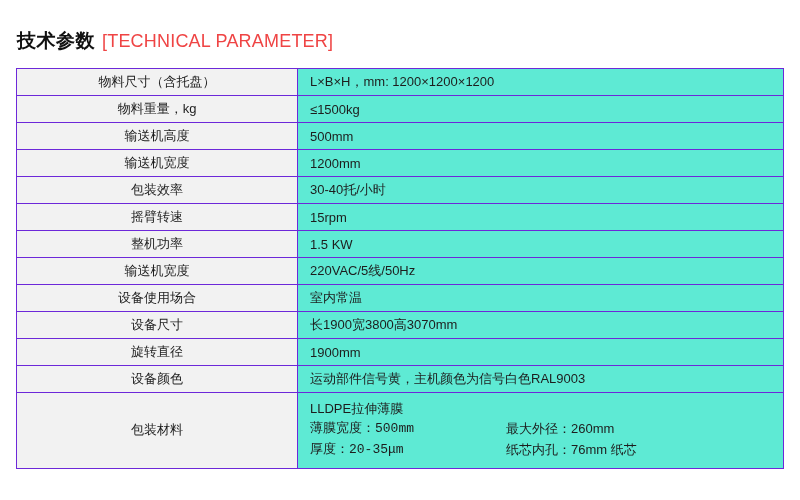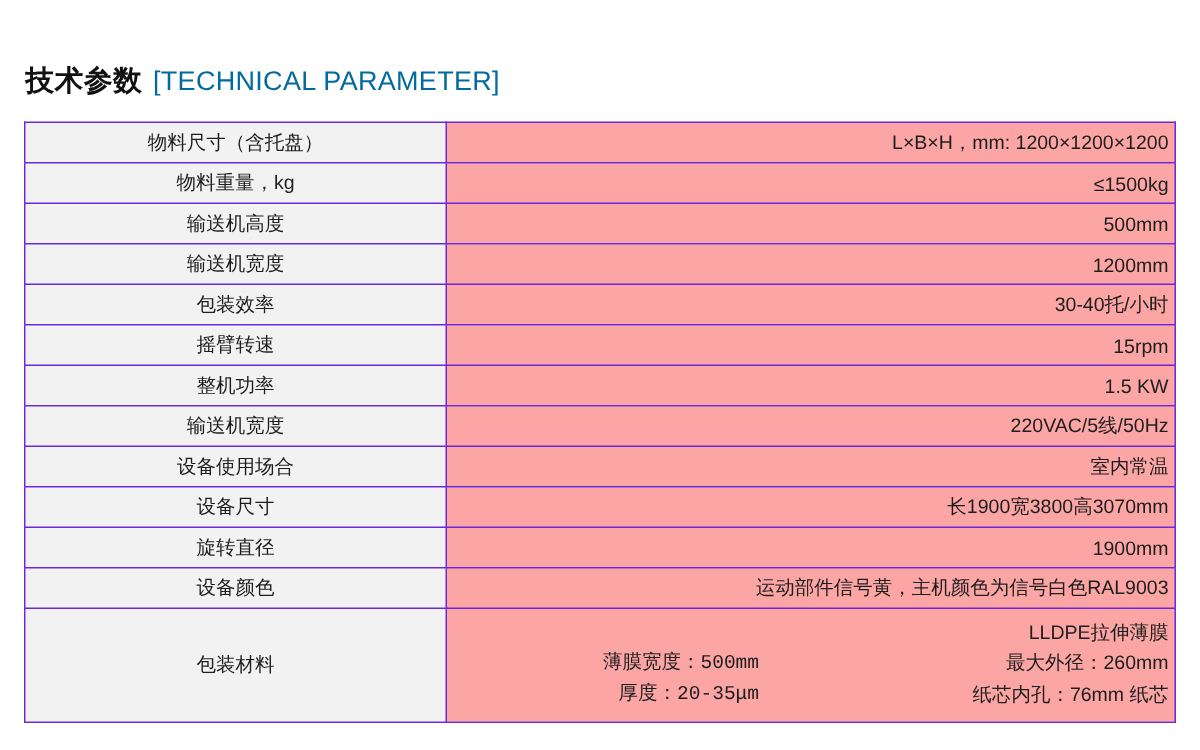--- a/index.html
+++ b/index.html
@@ -12,39 +12,39 @@
     background: #ffffff;
     font-family: "Liberation Sans", sans-serif;
     color: #1a1a1a;
     overflow: hidden;
   }
   .page {
     position: relative;
     width: 662px;
     height: 500px;
     box-sizing: border-box;
-    padding: 41px 16px 0 16px;
+    padding: 28px 16px 0 16px;
   }
   .title-row {
     display: flex;
     align-items: baseline;
     gap: 7px;
     padding-left: 1px;
     margin-bottom: 14px;
   }
   .title-cn {
     font-size: 19px;
     font-weight: bold;
     letter-spacing: 0.5px;
     color: #111;
   }
   .title-en {
     font-size: 18px;
     font-weight: 400;
-    color: #0369a1;
+    color: #ef4444;
     letter-spacing: 0.2px;
   }
   table.spec {
     border-collapse: collapse;
     width: 768px;
     table-layout: fixed;
     background: #fff;
   }
   table.spec td {
     border: 1px solid #6d28d9;
@@ -54,23 +54,23 @@
     vertical-align: middle;
   }
   td.label {
     width: 272px;
     background: #f2f2f2;
     text-align: center;
     padding: 2px 4px;
     white-space: nowrap;
   }
   td.value {
-    background: #fca5a5;
+    background: #5eead4;
     padding: 2px 4px 2px 12px;
-    text-align: right;
+    text-align: left;
   }
   .value-line {
     display: block;
     line-height: 1.55;
   }
   td.value-multi {
     padding: 6px 4px 7px 12px;
   }
   .mat-row {
     display: flex;

